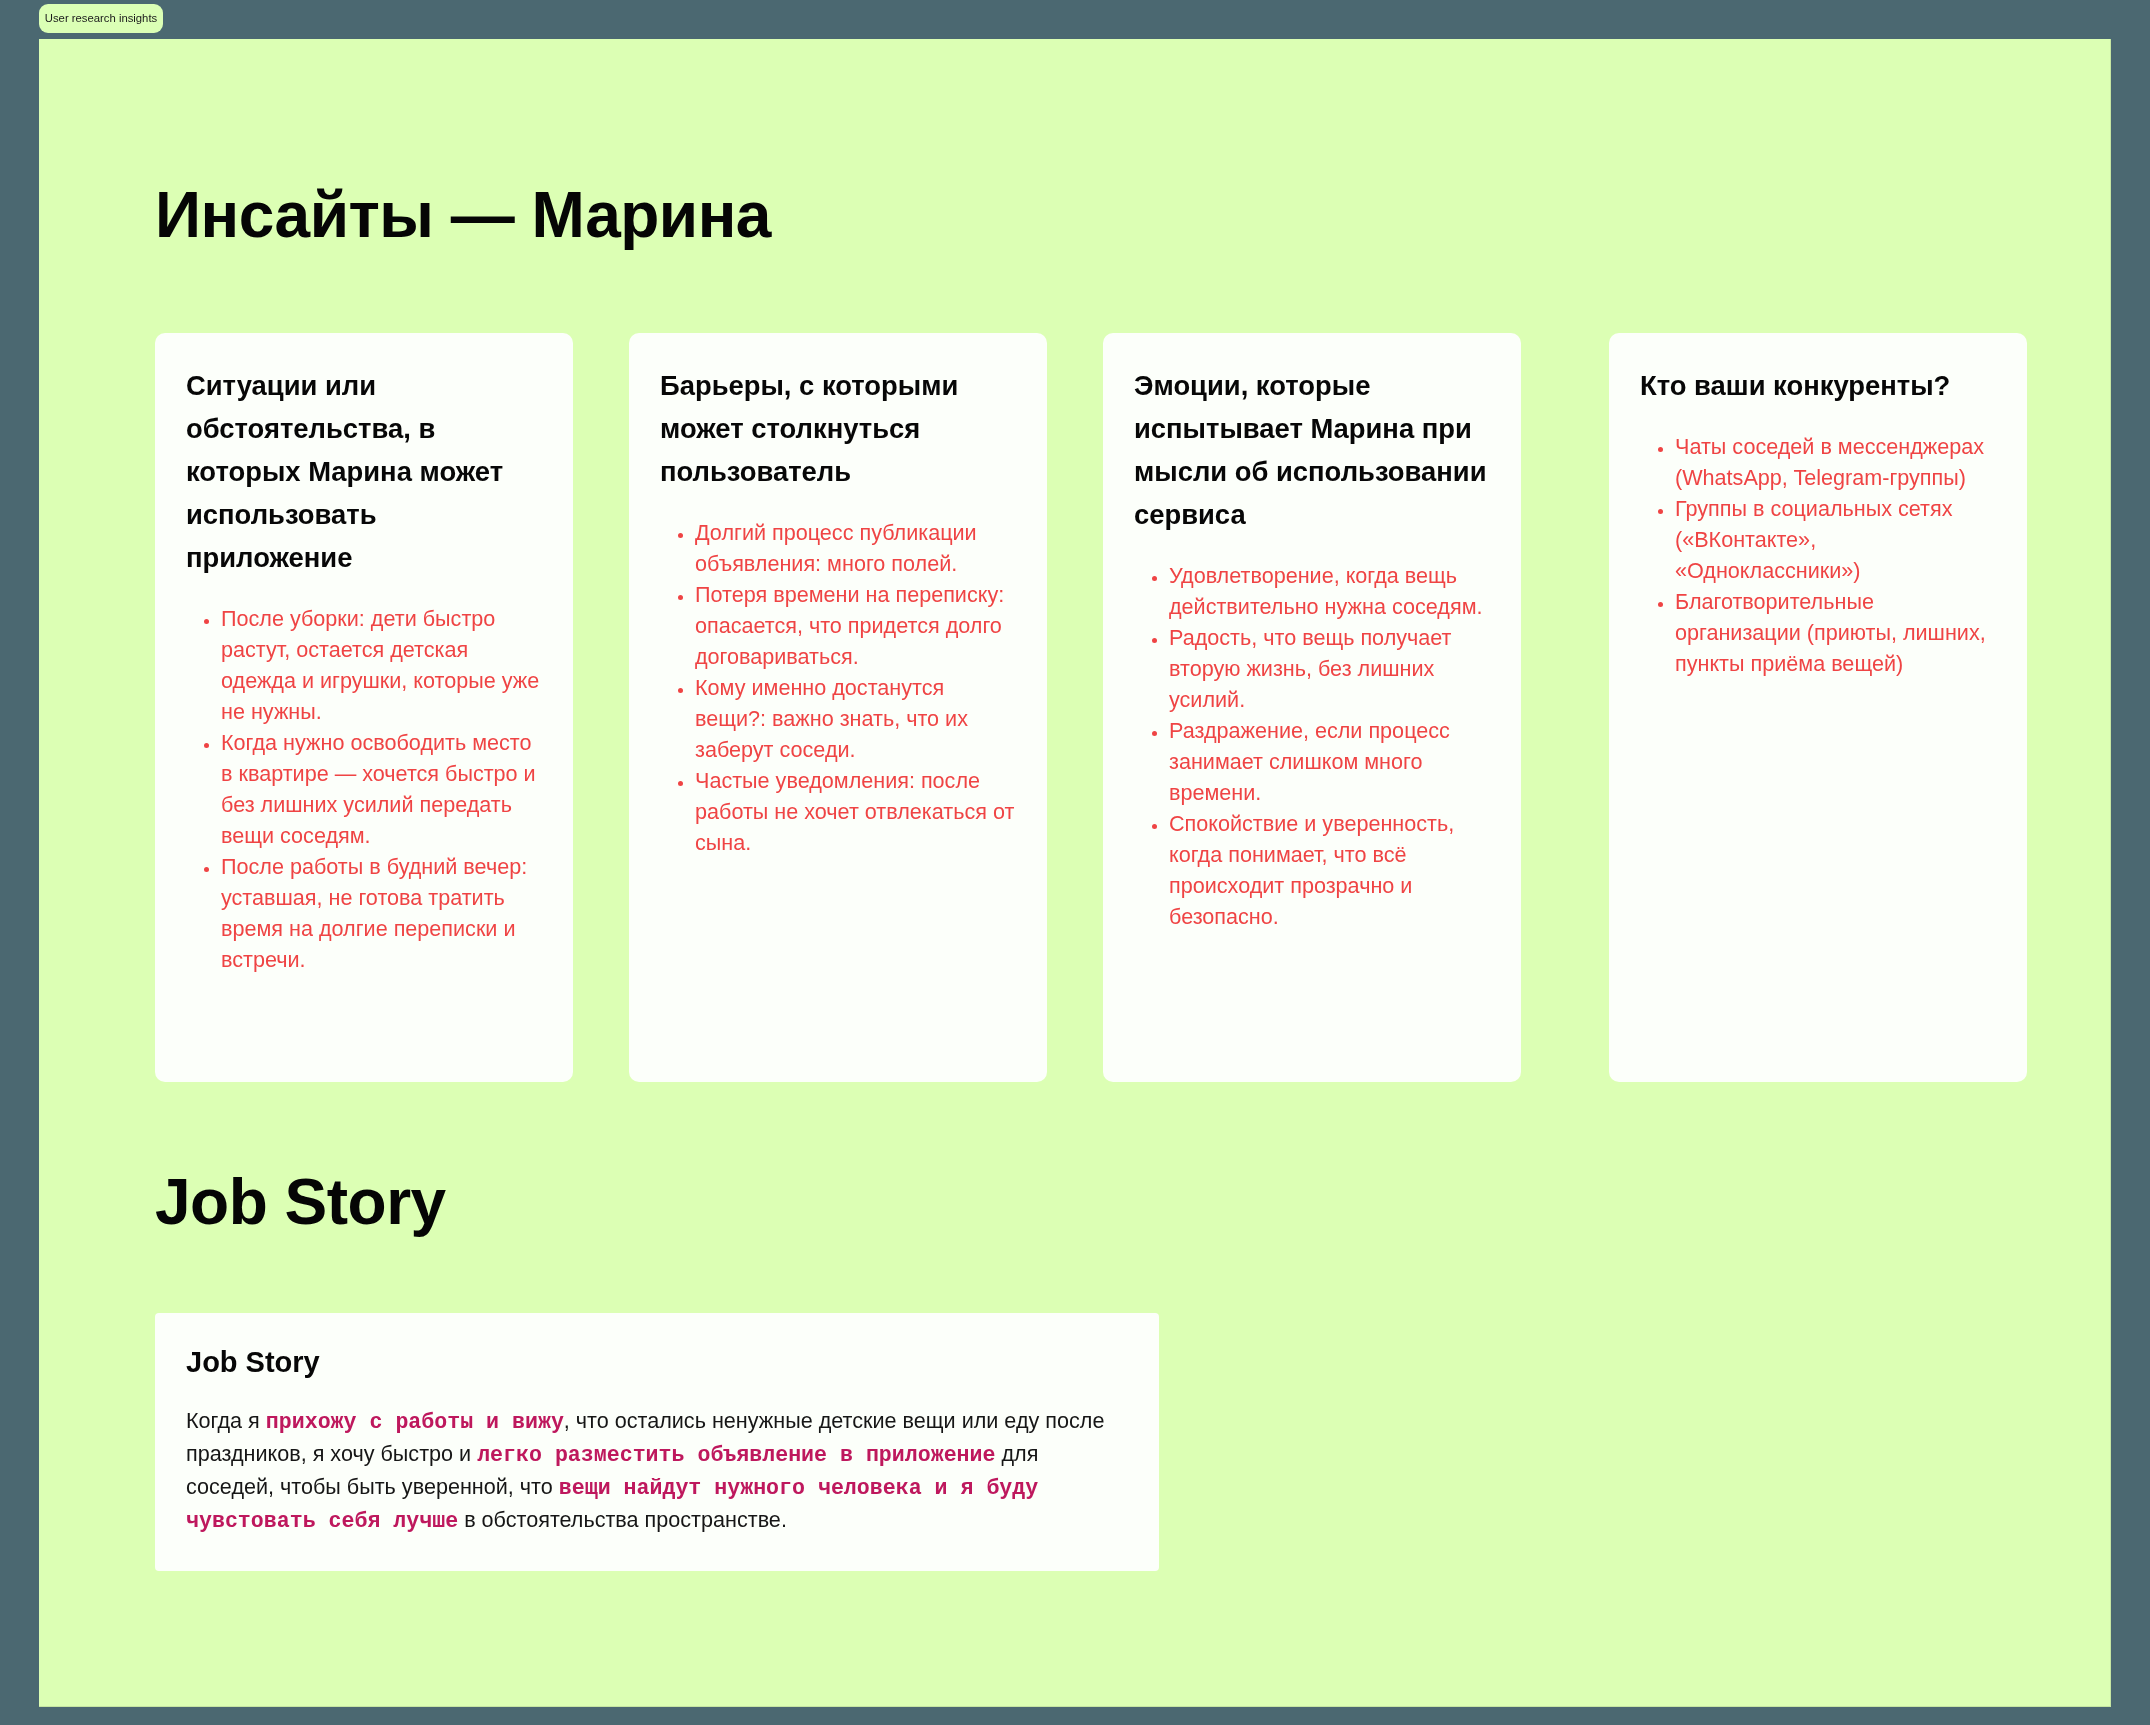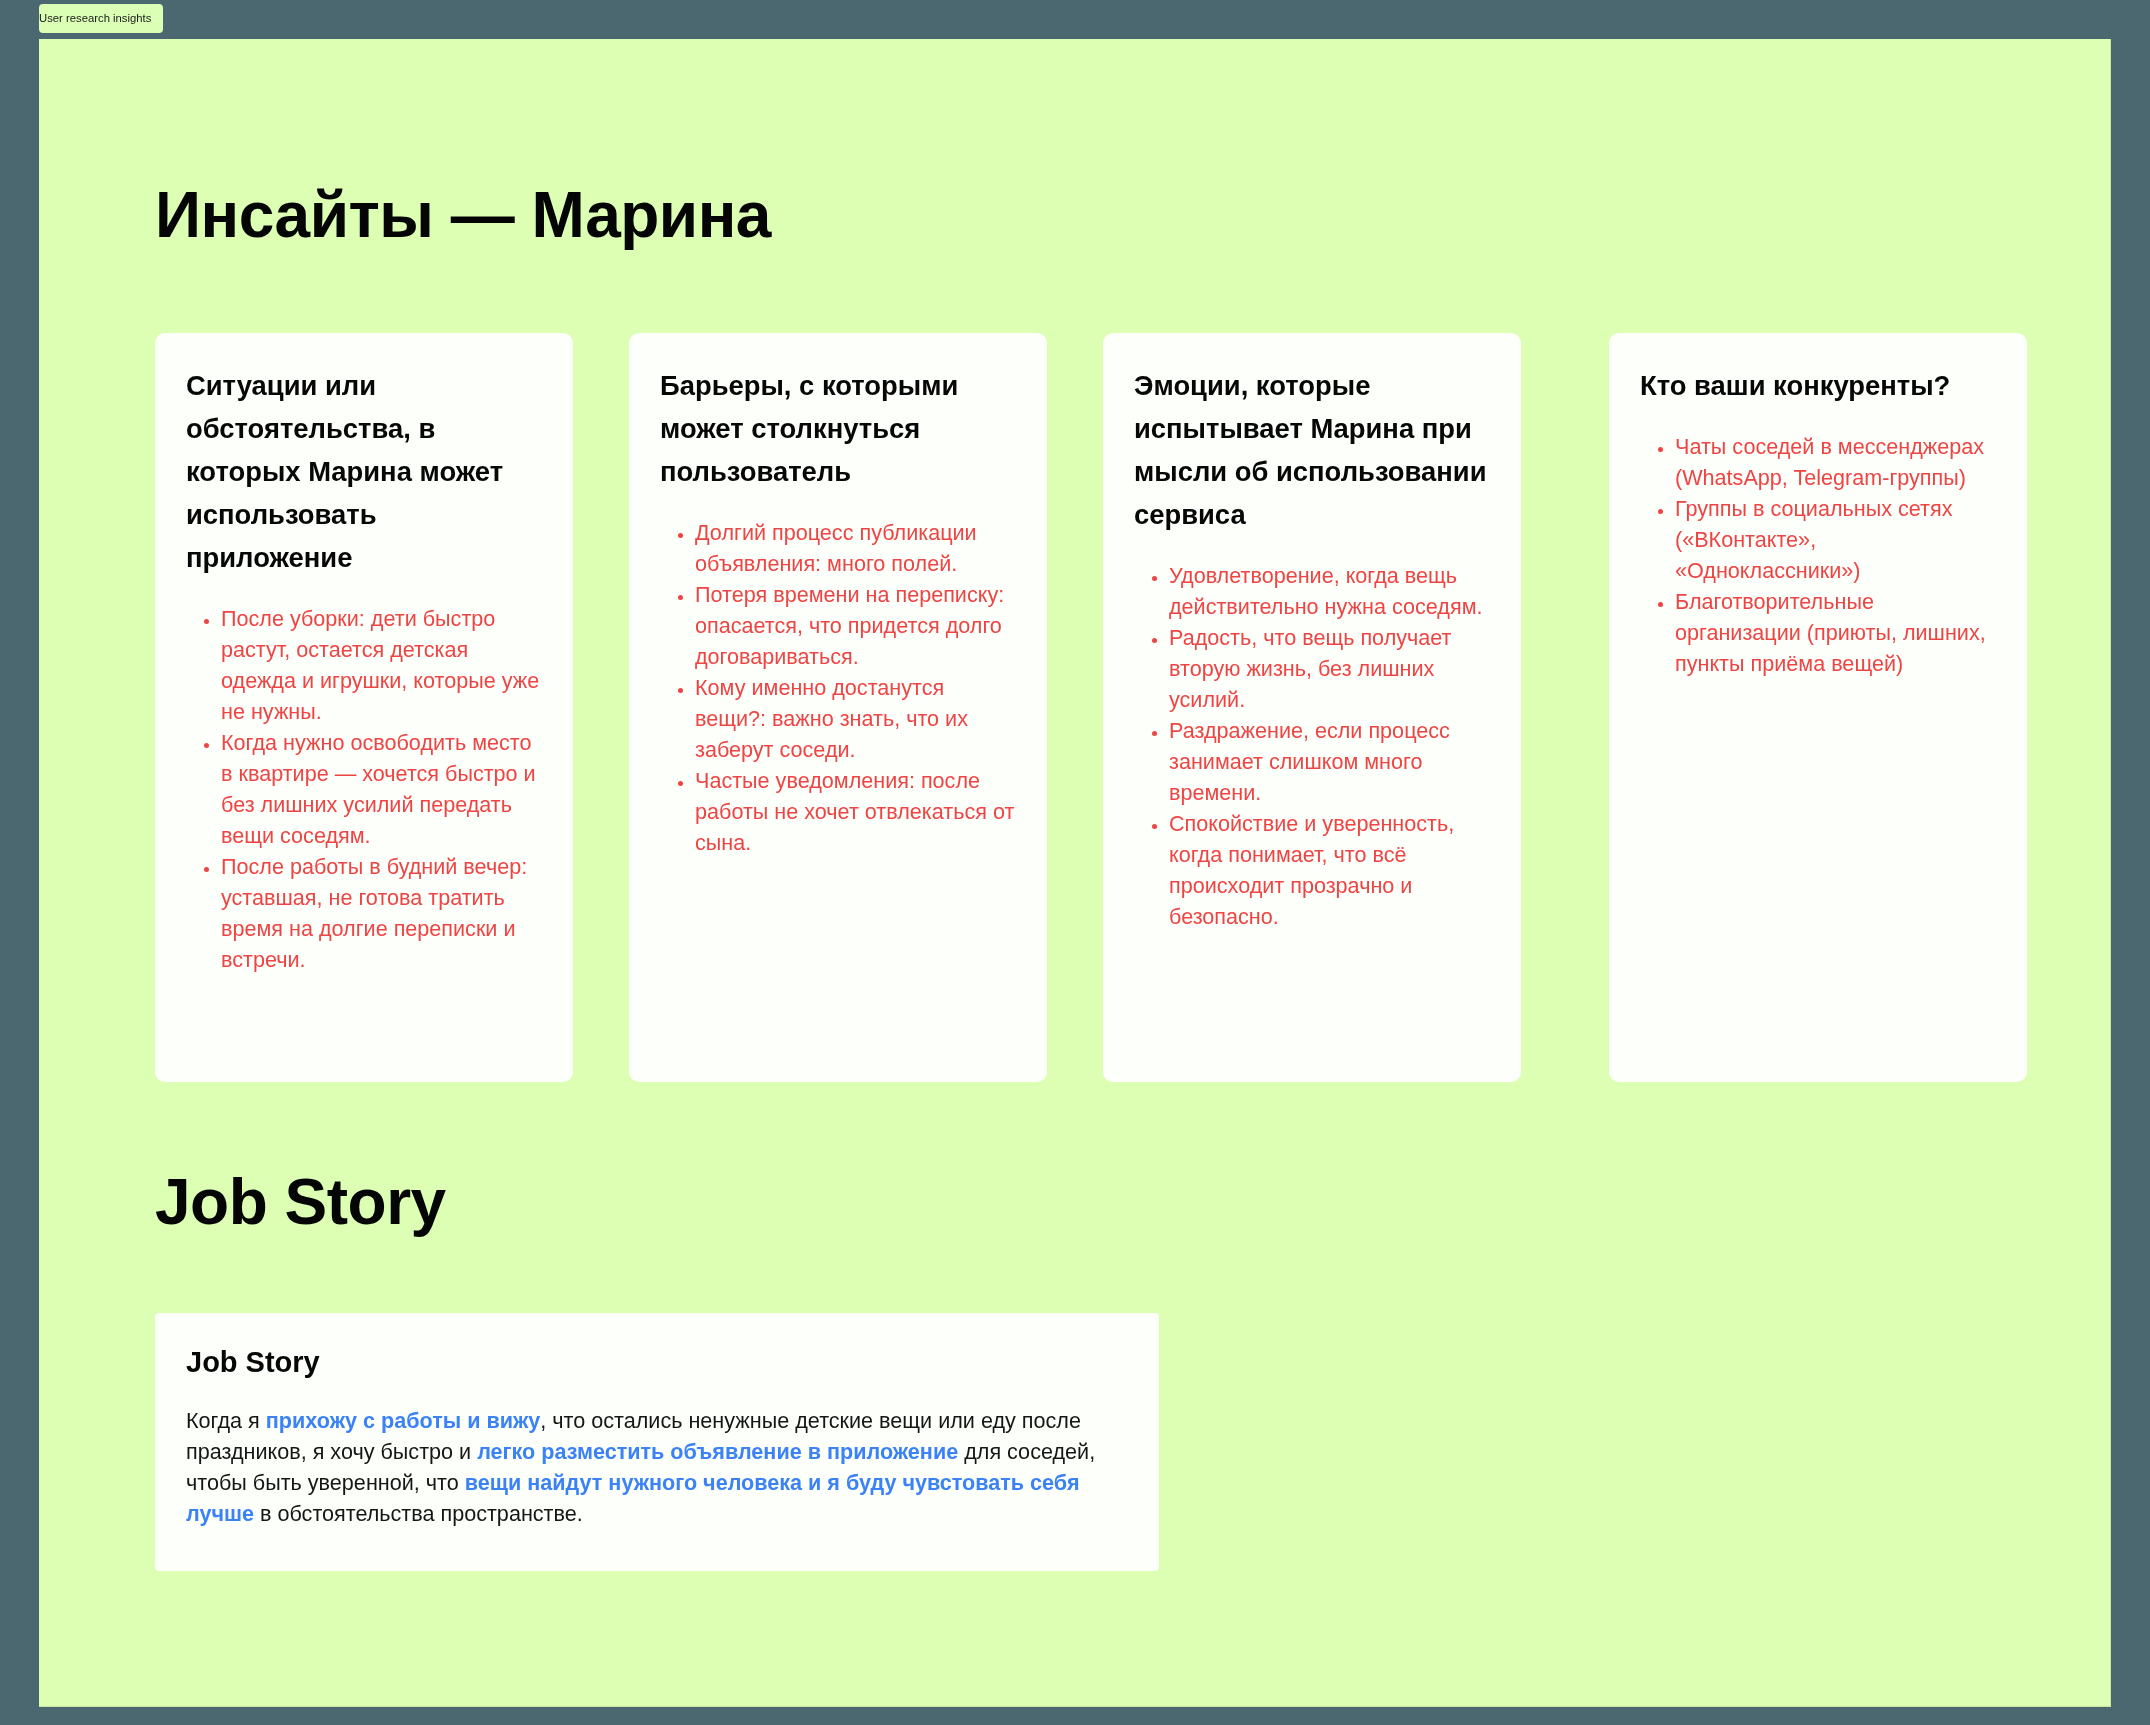--- a/index.html
+++ b/index.html
@@ -4,22 +4,22 @@
 <style>
   html, body { margin: 0; padding: 0; }
   body {
     width: 2150px; height: 1725px; position: relative; overflow: hidden;
     background: #4b6871;
     font-family: "Liberation Sans", "DejaVu Sans", sans-serif;
     color: #111;
   }
   .frame-tag {
     position: absolute; left: 39px; top: 3.9px; width: 124px; height: 29px;
-    background: #dbffb5; border-radius: 4px;
-    font-size: 11.3px; line-height: 29px; color: #1b1b1b;
+    background: #dbffb5; border-radius: 9px;
+    font-size: 11.3px; line-height: 29px; text-align: center; color: #1b1b1b;
     box-sizing: border-box; white-space: nowrap;
   }
   .frame {
     position: absolute; left: 39px; top: 39px; width: 2072px; height: 1668px;
     background: #dcffb4; box-shadow: inset -1px -1px 0 #c6e6a2;
   }
   .h1 {
     position: absolute; left: 116px; margin: 0;
     font-size: 64px; font-weight: 700; line-height: 69px; color: #050505;
     letter-spacing: -0.5px; white-space: nowrap;
@@ -43,21 +43,21 @@
     position: absolute; left: 116px; top: 1274px; width: 1004px; height: 258px;
     background: #fcfffa; border-radius: 3.9px; box-sizing: border-box;
     padding: 29px 31px 29px 31px;
   }
   .job-card h3 {
     margin: 0 0 21.6px 0; font-size: 29px; line-height: 41px; font-weight: 700; color: #070707;
   }
   .job-card p {
     margin: 0; font-size: 21.6px; line-height: 31px; color: #161616;
   }
-  .job-card p b { font-weight: 700; color: #3b82f6; }
+  .job-card p b { font-weight: 700; color: #be185d; font-family: Liberation Mono, monospace; }
 </style>
 </head>
 <body>
 
 <div class="frame-tag">User research insights</div>
 
 <div class="frame">
 
   <h1 class="h1 insights">Инсайты — Марина</h1>
 

